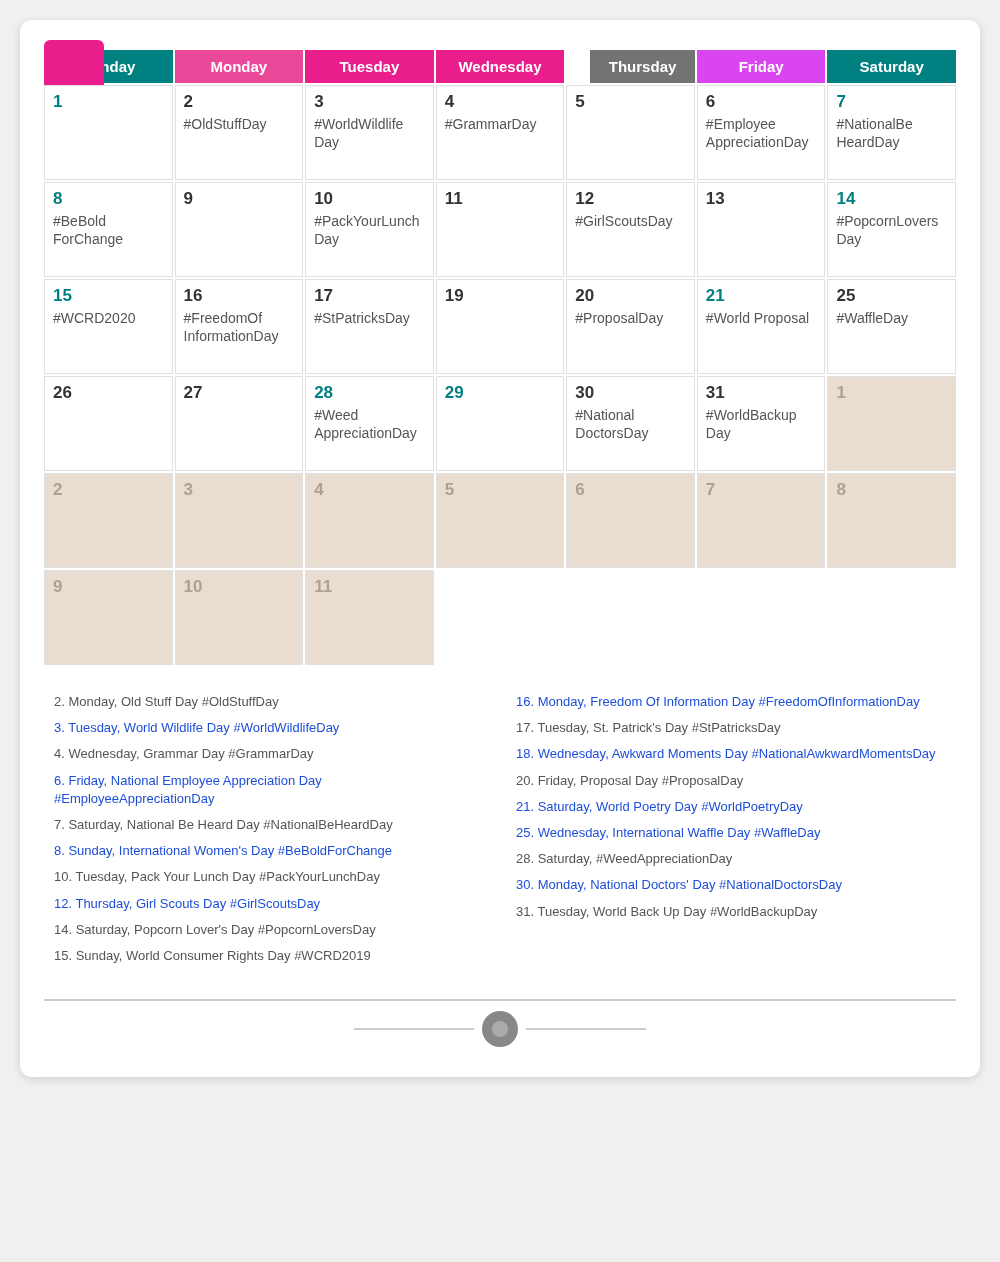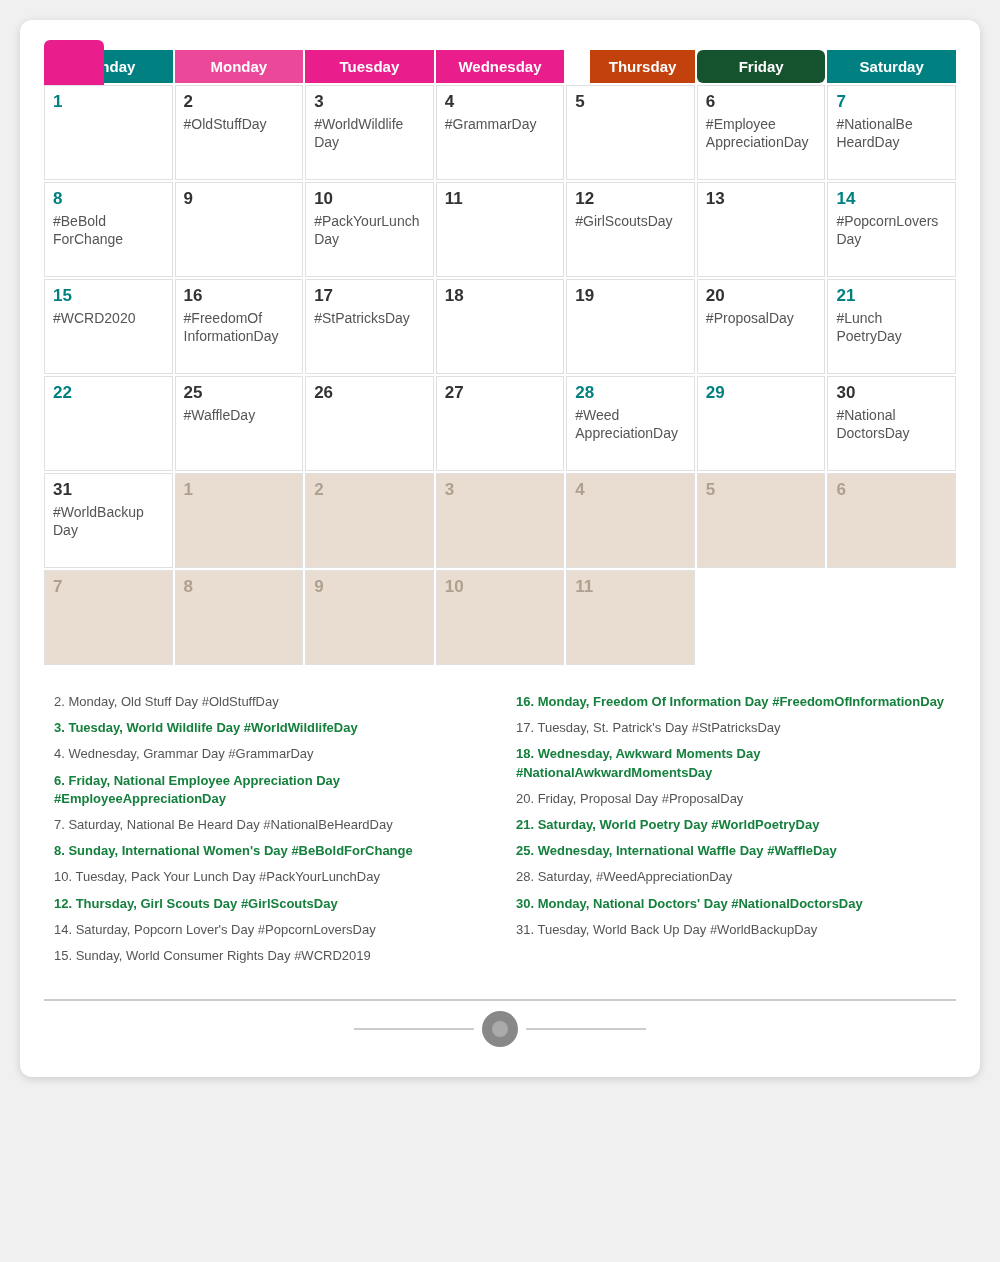--- a/index.html
+++ b/index.html
@@ -70,22 +70,22 @@
       padding: 8px 4px;
       text-align: center;
       color: white;
       font-weight: bold;
       font-size: 15px;
     }
     .day-header.sunday { background: #008080; }
     .day-header.monday { background: #ec4899; }
     .day-header.tuesday { background: #e91e8c; }
     .day-header.wednesday { background: #e91e8c; }
-    .day-header.thursday { background: #c2410c; margin-left: 24px; }
-    .day-header.friday { background: #14532d; border-radius: 6px; }
+    .day-header.thursday { background: #737373; margin-left: 24px; }
+    .day-header.friday { background: #d946ef; }
     .day-header.saturday { background: #008080; }
     
     .cal-grid {
       display: grid;
       grid-template-columns: repeat(7, 1fr);
       gap: 2px;
     }
     .cal-cell {
       min-height: 95px;
       border: 1px solid #e0e0e0;
@@ -122,22 +122,22 @@
       gap: 0 32px;
       padding: 0 10px;
     }
     .legend-item {
       font-size: 13px;
       color: #444;
       padding: 4px 0;
       line-height: 1.4;
     }
     .legend-item.bold-item {
-      font-weight: bold;
-      color: #15803d;
+      font-weight: normal;
+      color: #1d4ed8;
     }
     .legend-item.normal-item {
       font-weight: normal;
       color: #555;
     }
 
     
     .bottom-bar {
       margin-top: 30px;
       border-top: 2px solid #ccc;
@@ -227,35 +227,29 @@
       </div>
       <div class="cal-cell current-month">
         <div class="cell-date weekday-color">16</div>
         <div class="cell-event">#FreedomOf InformationDay</div>
       </div>
       <div class="cal-cell current-month">
         <div class="cell-date weekday-color">17</div>
         <div class="cell-event">#StPatricksDay</div>
       </div>
       <div class="cal-cell current-month">
-        <div class="cell-date weekday-color">18</div>
-      </div>
-      <div class="cal-cell current-month">
         <div class="cell-date weekday-color">19</div>
       </div>
       <div class="cal-cell current-month">
         <div class="cell-date weekday-color">20</div>
         <div class="cell-event">#ProposalDay</div>
       </div>
       <div class="cal-cell current-month">
         <div class="cell-date saturday-color">21</div>
-        <div class="cell-event">#Lunch PoetryDay</div>
-      </div>
-      <div class="cal-cell current-month">
-        <div class="cell-date sunday-color">22</div>
+        <div class="cell-event">#World Proposal</div>
       </div>
       <div class="cal-cell current-month">
         <div class="cell-date weekday-color">25</div>
         <div class="cell-event">#WaffleDay</div>
       </div>
       <div class="cal-cell current-month">
         <div class="cell-date weekday-color">26</div>
       </div>
       <div class="cal-cell current-month">
         <div class="cell-date weekday-color">27</div>

